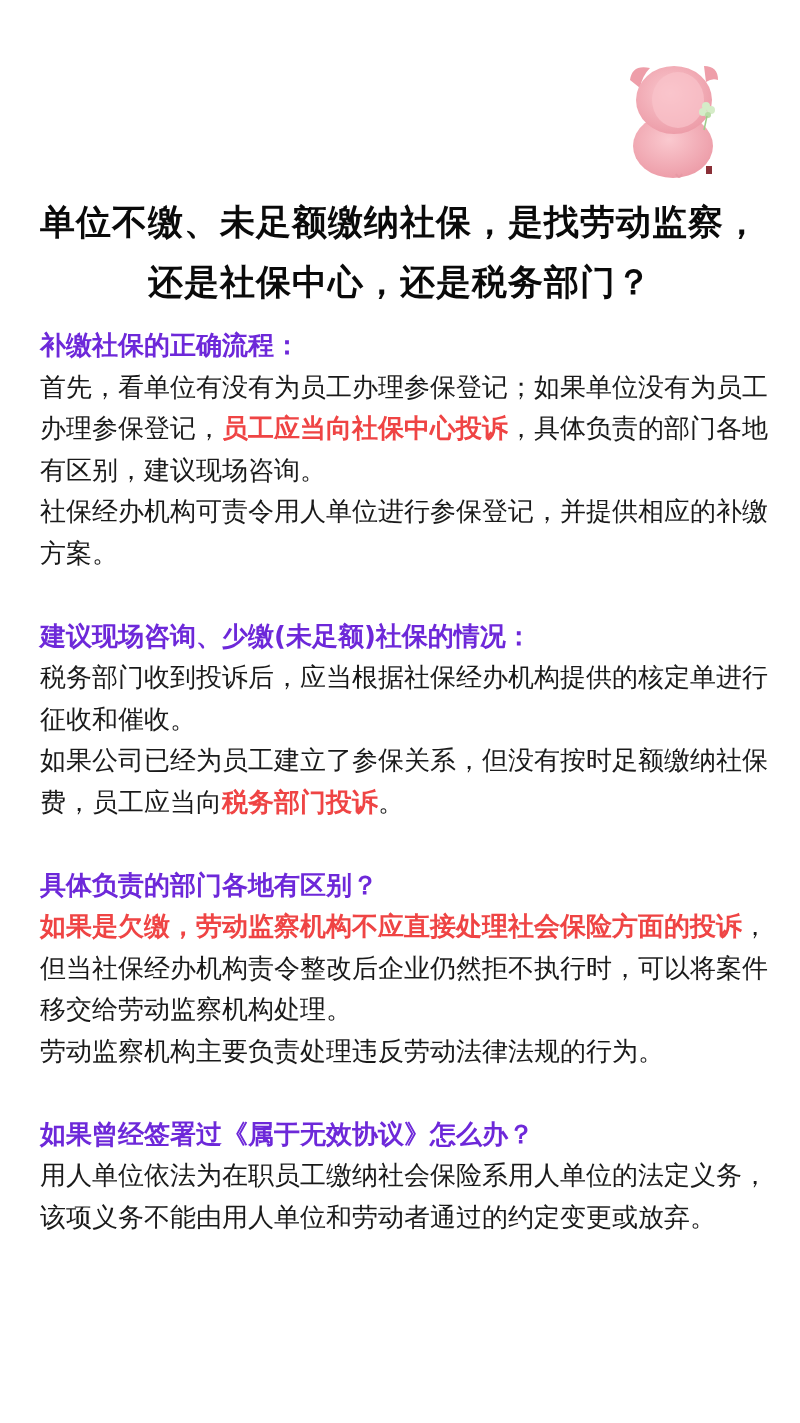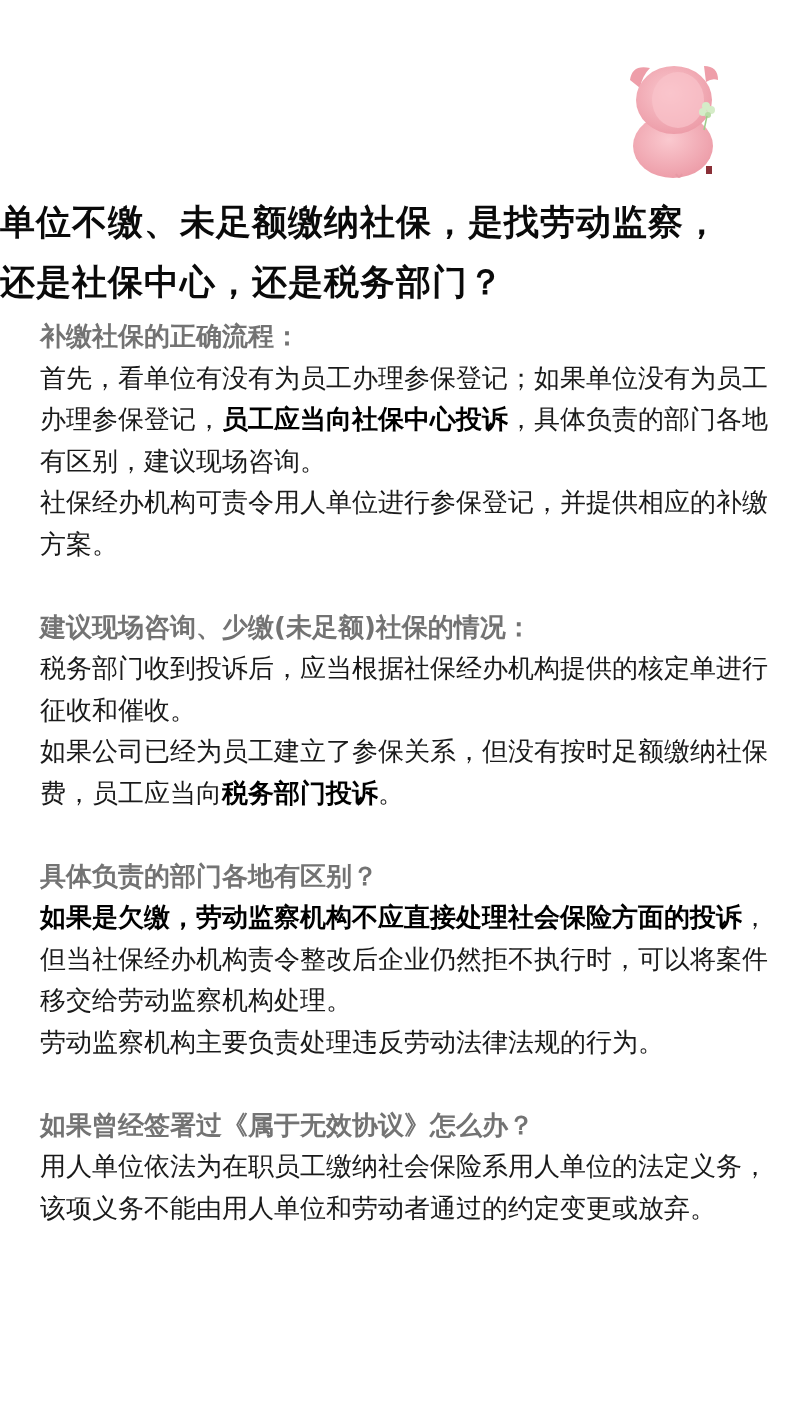--- a/index.html
+++ b/index.html
@@ -1,26 +1,26 @@
 <!DOCTYPE html>
 <html><head>
 <meta charset="utf-8">
 <style>
   html, body { margin: 0; padding: 0; background: #ffffff; }
   body { width: 800px; height: 1423px; position: relative; overflow: hidden;
          font-family: "DejaVu Sans", "Liberation Sans", sans-serif; color: #111; }
   .pig { position: absolute; left: 618px; top: 58px; width: 110px; height: 125px; }
-  .title { position: absolute; left: 0; top: 192px; width: 800px; 
+  .title { position: absolute; left: 0; top: 192px; width: 800px; text-align: center;
            font-weight: bold; font-size: 35px; line-height: 60px; letter-spacing: 1px; color: #0a0a0a; }
   .content { position: absolute; left: 40px; top: 316px; width: 730px;
              font-size: 26px; line-height: 41.5px; color: #1a1a1a; }
   .section { margin-bottom: 41.5px; }
   .section:last-child { margin-bottom: 0; }
-  .h { font-weight: bold; color: #737373; }
-  .b { font-weight: bold; color: #000000; margin-top: 40px; }
+  .h { font-weight: bold; color: #6d28d9; margin-top: 9px; }
+  .b { font-weight: bold; color: #ef4444; margin-top: 40px; }
   p { margin: 0; }
 </style>
 </head>
 <body>
 
 <div class="pig">
   <svg width="110" height="125" viewBox="0 0 110 125">
     <defs>
       <radialGradient id="pg" cx="45%" cy="40%" r="65%">
         <stop offset="0%" stop-color="#fac9cf"></stop>

